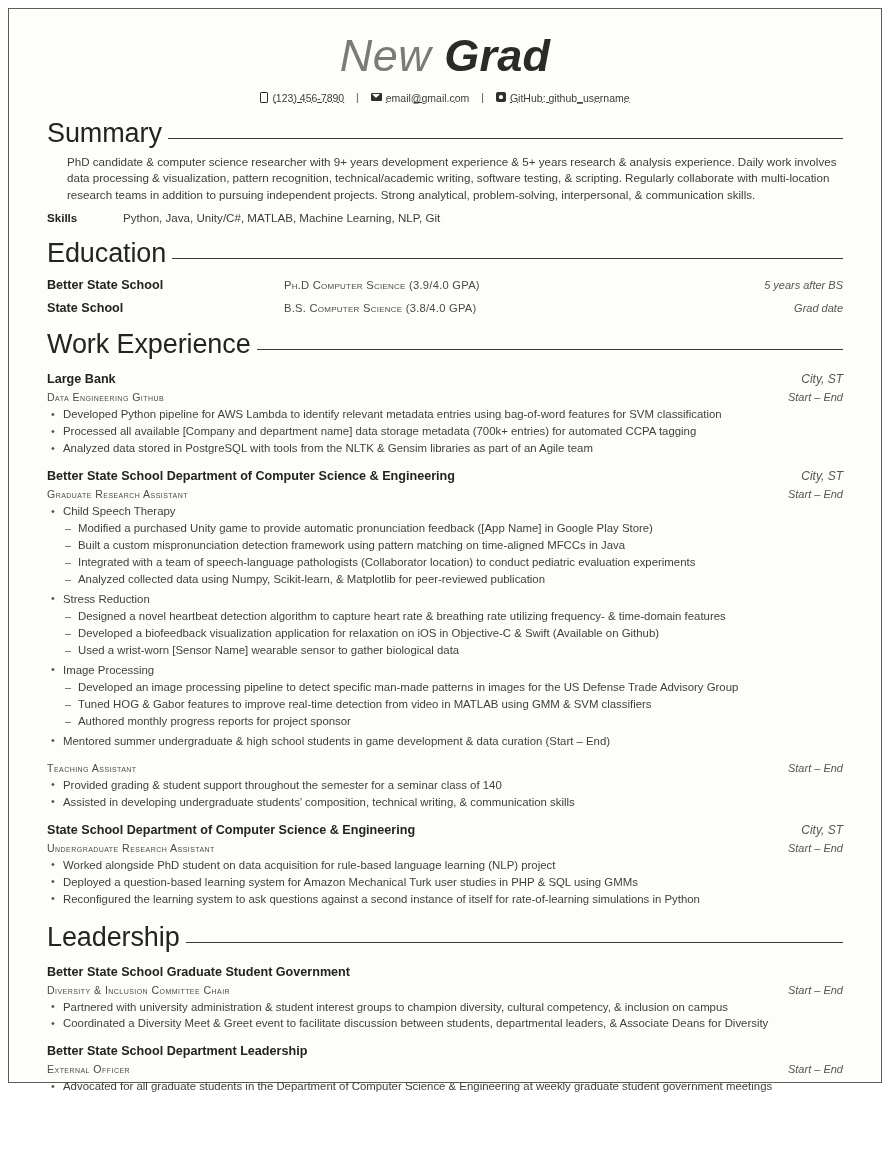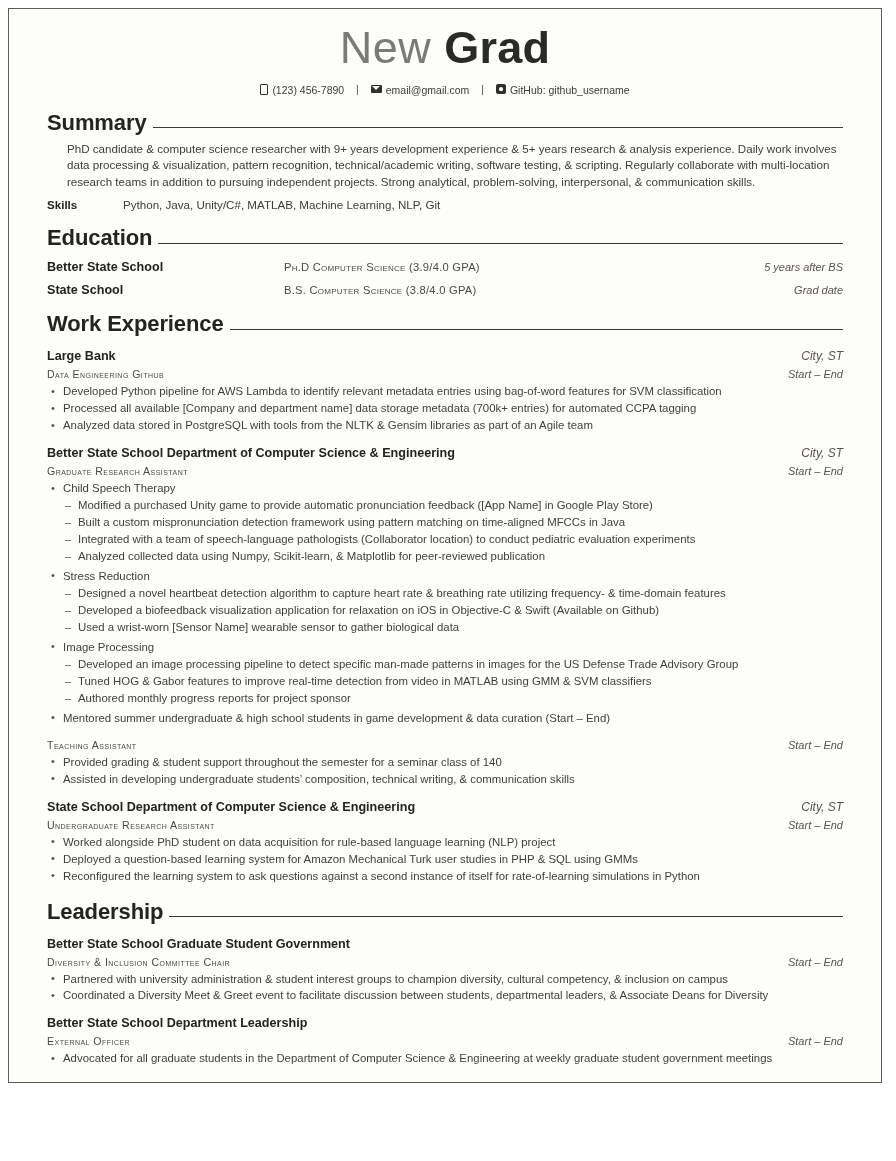--- a/index.html
+++ b/index.html
@@ -27,21 +27,23 @@
   }
 
   .inner {
     padding: 16px 38px 10px 38px;
   }
 
   
   .name-line {
     text-align: center;
     line-height: 1.0;
+    margin-top: 8px;
     white-space: nowrap;
+    font-style: italic;
   }
   .name-first {
     font-size: 45px;
     font-weight: 300;
     color: #7b7b76;
     letter-spacing: 0.5px;
   }
   .name-last {
     font-size: 45px;
     font-weight: bold;
@@ -52,20 +54,21 @@
   .contact-line {
     text-align: center;
     font-size: 10.5px;
     color: #3d3d38;
     margin-top: 12px;
     white-space: nowrap;
   }
   .contact-item {
     display: inline-block;
     vertical-align: middle;
+    text-decoration: underline;
   }
   .contact-sep {
     display: inline-block;
     color: #55554e;
     padding: 0 9px;
     vertical-align: middle;
   }
   .ico {
     display: inline-block;
     vertical-align: middle;
@@ -115,22 +118,22 @@
   
   .section {
     margin-top: 14px;
   }
   .section-head {
     display: flex;
     align-items: center;
     gap: 0px;
   }
   .section-title {
-    font-size: 22px;
-    font-weight: bold;
+    font-size: 27px;
+    font-weight: normal;
     color: #23231f;
     letter-spacing: -0.1px;
     white-space: nowrap;
     padding-right: 6px;
   }
   .section-rule {
     flex: 1 1 auto;
     height: 0;
     border-top: 1.3px solid #3a3a34;
     position: relative;

